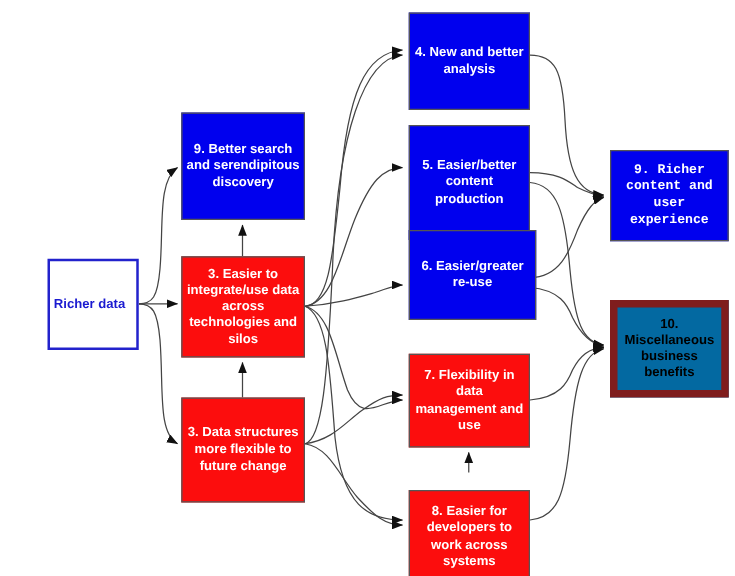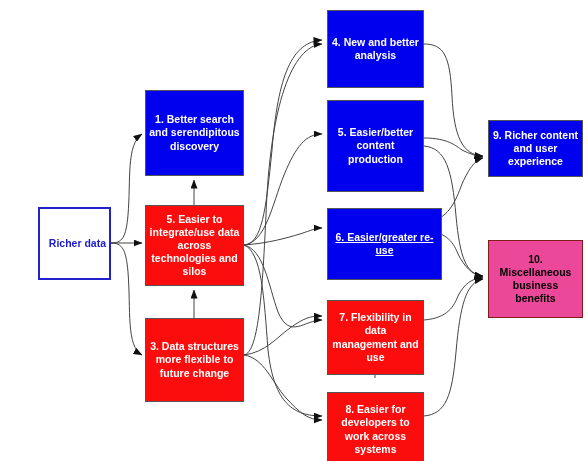--- a/index.html
+++ b/index.html
@@ -21,21 +21,21 @@
     top: 0;
     width: 588px;
     height: 461px;
     pointer-events: none;
   }
   .node {
     position: absolute;
     box-sizing: border-box;
     display: flex;
     align-items: center;
-    justify-content: flex-end;
+    justify-content: flex-start;
     text-align: center;
     font-size: 10.5px;
     font-weight: bold;
     line-height: 1.25;
     z-index: 5;
   }
   .node .node-label {
     display: block;
     padding: 0 3px;
     white-space: pre-line;
@@ -50,22 +50,22 @@
     background: #0000ee;
     border: 1px solid #555555;
     color: #ffffff;
   }
   .fill-red {
     background: #fc0d0d;
     border: 1px solid #555555;
     color: #ffffff;
   }
   .fill-gold {
-    background: #ec4899;
-    border: 1px solid #7f1d1d;
+    background: #0369a1;
+    border: 6px solid #7f1d1d;
     color: #000000;
   }
 </style>
 </head>
 <body>
 
 <div id="canvas">
 
   <svg id="edge-layer" viewBox="0 0 588 461" width="588" height="461">
     <defs>
@@ -104,44 +104,44 @@
       <path d="M 424,416 C 446,414 452,396 456,352 C 460,306 466,282 483,279"></path>
 
     </g>
   </svg>
 
   <div id="node-host">
       <div class="node fill-white" style="left: 38px; top: 207px; width: 73px; height: 73px;">
         <span class="node-label">Richer data</span>
       </div>
       <div class="node fill-blue" style="left: 145px; top: 90px; width: 99px; height: 86px;">
-        <span class="node-label">1. Better search and serendipitous discovery</span>
+        <span class="node-label">9. Better search and serendipitous discovery</span>
       </div>
       <div class="node fill-red" style="left: 145px; top: 205px; width: 99px; height: 81px;">
-        <span class="node-label">5. Easier to integrate/use data across technologies and silos</span>
+        <span class="node-label">3. Easier to integrate/use data across technologies and silos</span>
       </div>
       <div class="node fill-red" style="left: 145px; top: 318px; width: 99px; height: 84px;">
         <span class="node-label">3. Data structures more flexible to future change</span>
       </div>
       <div class="node fill-blue" style="left: 327px; top: 10px; width: 97px; height: 78px;">
         <span class="node-label">4. New and better analysis</span>
       </div>
       <div class="node fill-blue" style="left: 327px; top: 100px; width: 97px; height: 92px;">
         <span class="node-label">5. Easier/better content production</span>
       </div>
-      <div class="node fill-blue" style="left: 327px; top: 208px; width: 115px; height: 72px; text-decoration: underline;">
+      <div class="node fill-blue" style="left: 327px; top: 184px; width: 102px; height: 72px;">
         <span class="node-label">6. Easier/greater re-use</span>
       </div>
-      <div class="node fill-red" style="left: 327px; top: 300px; width: 97px; height: 75px;">
+      <div class="node fill-red" style="left: 327px; top: 283px; width: 97px; height: 75px;">
         <span class="node-label">7. Flexibility in data management and use</span>
       </div>
       <div class="node fill-red" style="left: 327px; top: 392px; width: 97px; height: 75px;">
         <span class="node-label">8. Easier for developers to work across systems</span>
       </div>
-      <div class="node fill-blue" style="left: 488px; top: 120px; width: 95px; height: 57px;">
+      <div class="node fill-blue" style="left: 488px; top: 120px; width: 95px; height: 73px; font-family: Liberation Mono, monospace;">
         <span class="node-label">9. Richer content and user experience</span>
       </div>
       <div class="node fill-gold" style="left: 488px; top: 240px; width: 95px; height: 78px;">
         <span class="node-label">10. Miscellaneous business benefits</span>
       </div>
     </div>
 
 </div>
 
 </body></html>

